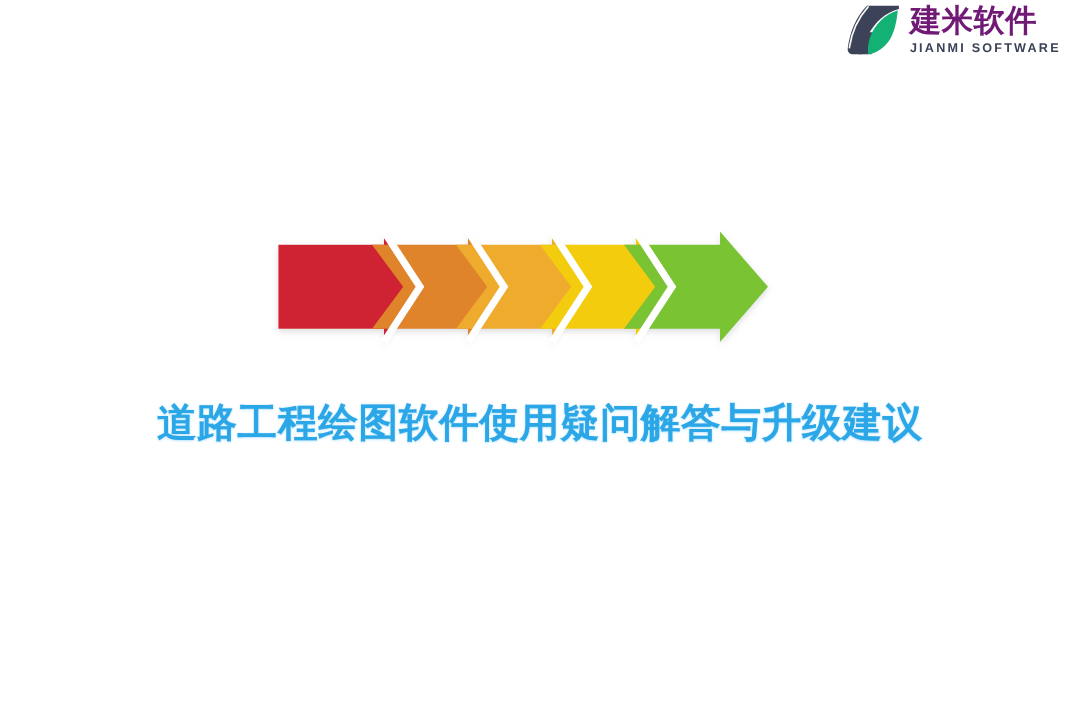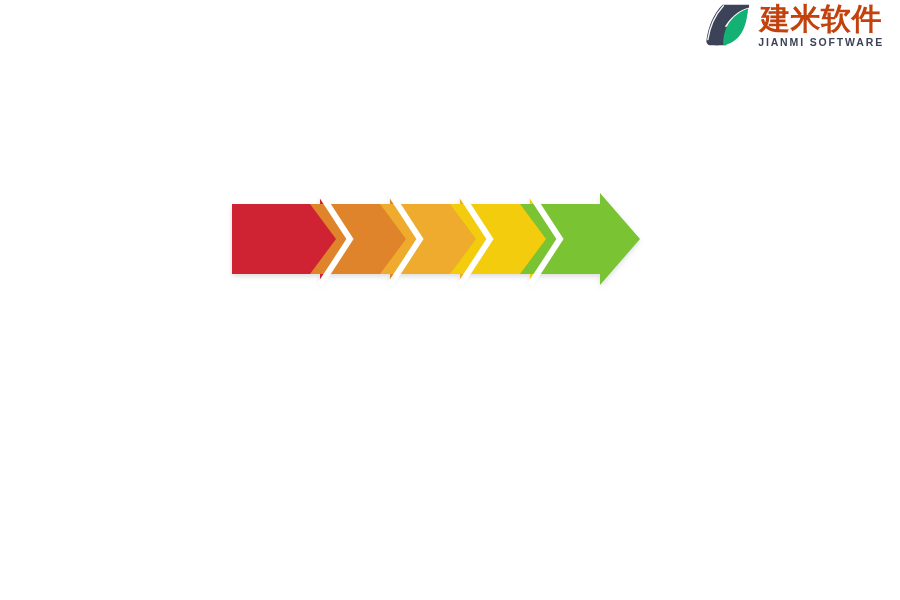--- a/index.html
+++ b/index.html
@@ -42,27 +42,26 @@
     display: block;
   }
   .brand-text {
     display: flex;
     flex-direction: column;
     justify-content: center;
     line-height: 1;
   }
   .brand-cn {
     font-family: "DejaVu Sans", "Liberation Sans", sans-serif;
-    font-size: 30px;
+    font-size: 26px;
     font-weight: 700;
-    color: #c2410c;
+    color: #701a75;
     letter-spacing: 0.5px;
     line-height: 1.05;
     white-space: nowrap;
-    text-align: center;
   }
   .brand-en {
     font-family: "Liberation Sans", sans-serif;
     font-size: 10.5px;
     font-weight: 700;
     color: #3c4257;
     letter-spacing: 1.85px;
     margin-top: 3px;
     white-space: nowrap;
     text-align: right;
@@ -150,14 +149,15 @@
 
       <g stroke="#ffffff" stroke-width="6" fill="none" stroke-linejoin="miter">
         <path d="M98 7 L128 53 L98 99" stroke="#ffffff"></path>
         <path d="M168 7 L198 53 L168 99" stroke="#ffffff"></path>
         <path d="M238 7 L268 53 L238 99" stroke="#ffffff"></path>
         <path d="M308 7 L338 53 L308 99" stroke="#ffffff"></path>
       </g>
     </svg>
   </div>
 
+  <div class="headline" style="color: rgb(43, 166, 230);">道路工程绘图软件使用疑问解答与升级建议</div>
 
 </div>
 
 </body></html>

